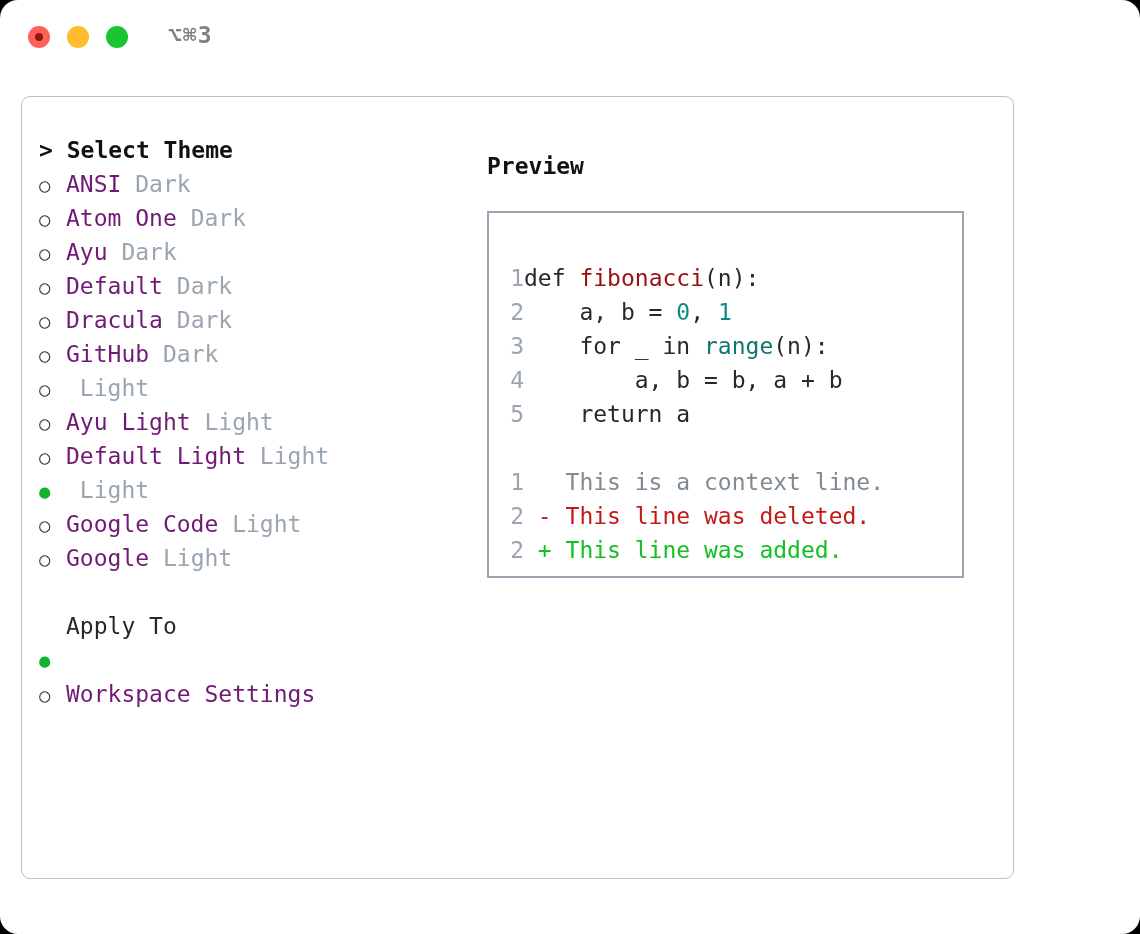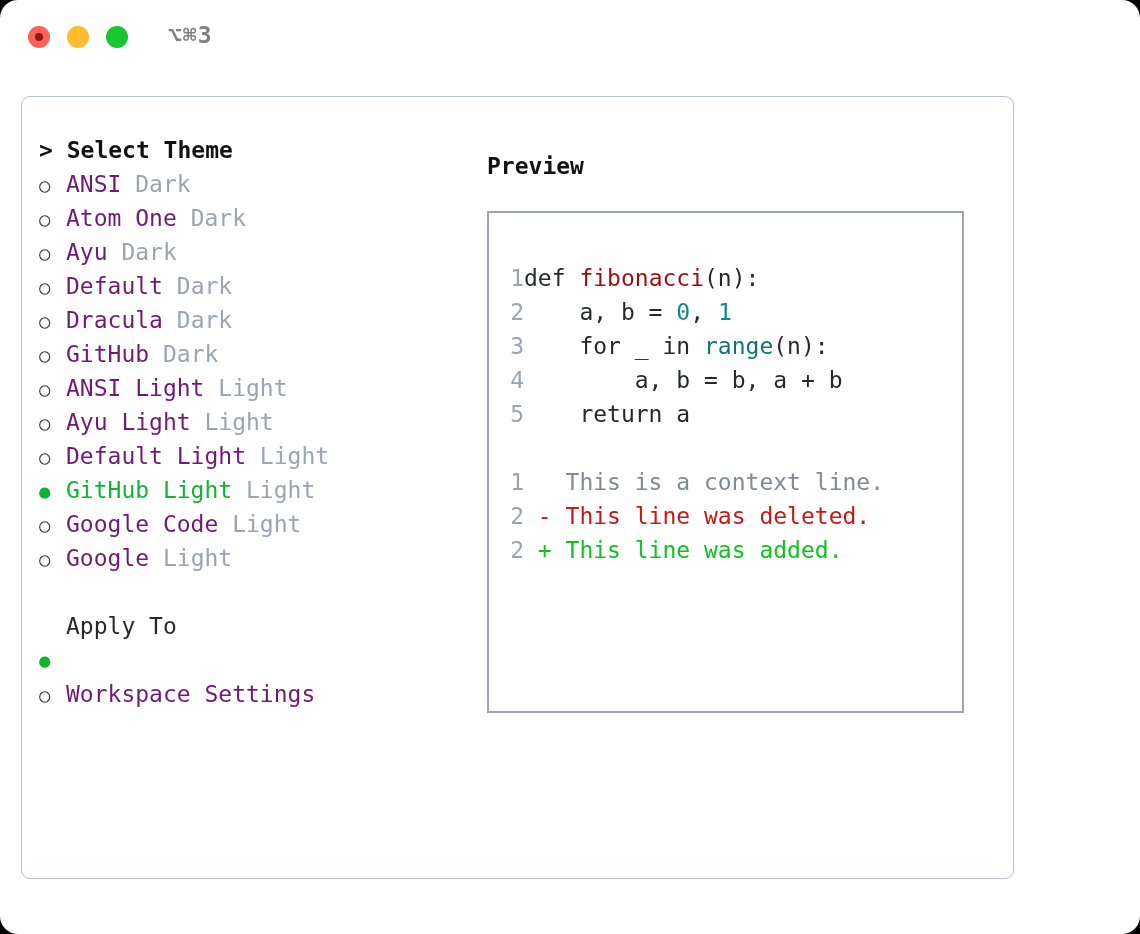--- a/index.html
+++ b/index.html
@@ -139,21 +139,21 @@
   
   .right-pane {
     position: absolute;
     left: 465px; top: 52px;
     width: 490px;
   }
 
   .preview-box {
     margin-top: 28px;
     width: 477px;
-    height: 502px;
+    height: 367px;
     border: 2px solid #9aa5b1;
     box-sizing: border-box;
     background: #ffffff;
     position: relative;
   }
 
   .code {
     position: absolute;
     left: 13px; top: 48px;
     font-size: 23px;
@@ -196,24 +196,24 @@
 
       <div class="pane-title">&gt; Select Theme</div>
 
       <div class="opt-list" id="theme-options">
           <div class="opt"><span class="marker">○</span><span class="label">ANSI</span><span class="suffix"> Dark</span></div>
           <div class="opt"><span class="marker">○</span><span class="label">Atom One</span><span class="suffix"> Dark</span></div>
           <div class="opt"><span class="marker">○</span><span class="label">Ayu</span><span class="suffix"> Dark</span></div>
           <div class="opt"><span class="marker">○</span><span class="label">Default</span><span class="suffix"> Dark</span></div>
           <div class="opt"><span class="marker">○</span><span class="label">Dracula</span><span class="suffix"> Dark</span></div>
           <div class="opt"><span class="marker">○</span><span class="label">GitHub</span><span class="suffix"> Dark</span></div>
-          <div class="opt"><span class="marker">○</span><span class="label">ANSI Light</span><span class="suffix"> Light</span></div>
+          <div class="opt"><span class="marker">○</span><span class="suffix"> Light</span></div>
           <div class="opt"><span class="marker">○</span><span class="label">Ayu Light</span><span class="suffix"> Light</span></div>
           <div class="opt"><span class="marker">○</span><span class="label">Default Light</span><span class="suffix"> Light</span></div>
-          <div class="opt selected"><span class="marker">●</span><span class="label">GitHub Light</span><span class="suffix"> Light</span></div>
+          <div class="opt selected"><span class="marker">●</span><span class="suffix"> Light</span></div>
           <div class="opt"><span class="marker">○</span><span class="label">Google Code</span><span class="suffix"> Light</span></div>
           <div class="opt"><span class="marker">○</span><span class="label">Google</span><span class="suffix"> Light</span></div>
         </div>
 
       <div class="spacer-row"></div>
 
       <div class="section-head">Apply To</div>
 
       <div class="opt-list" id="apply-options">
           <div class="opt selected"><span class="marker">●</span></div>

